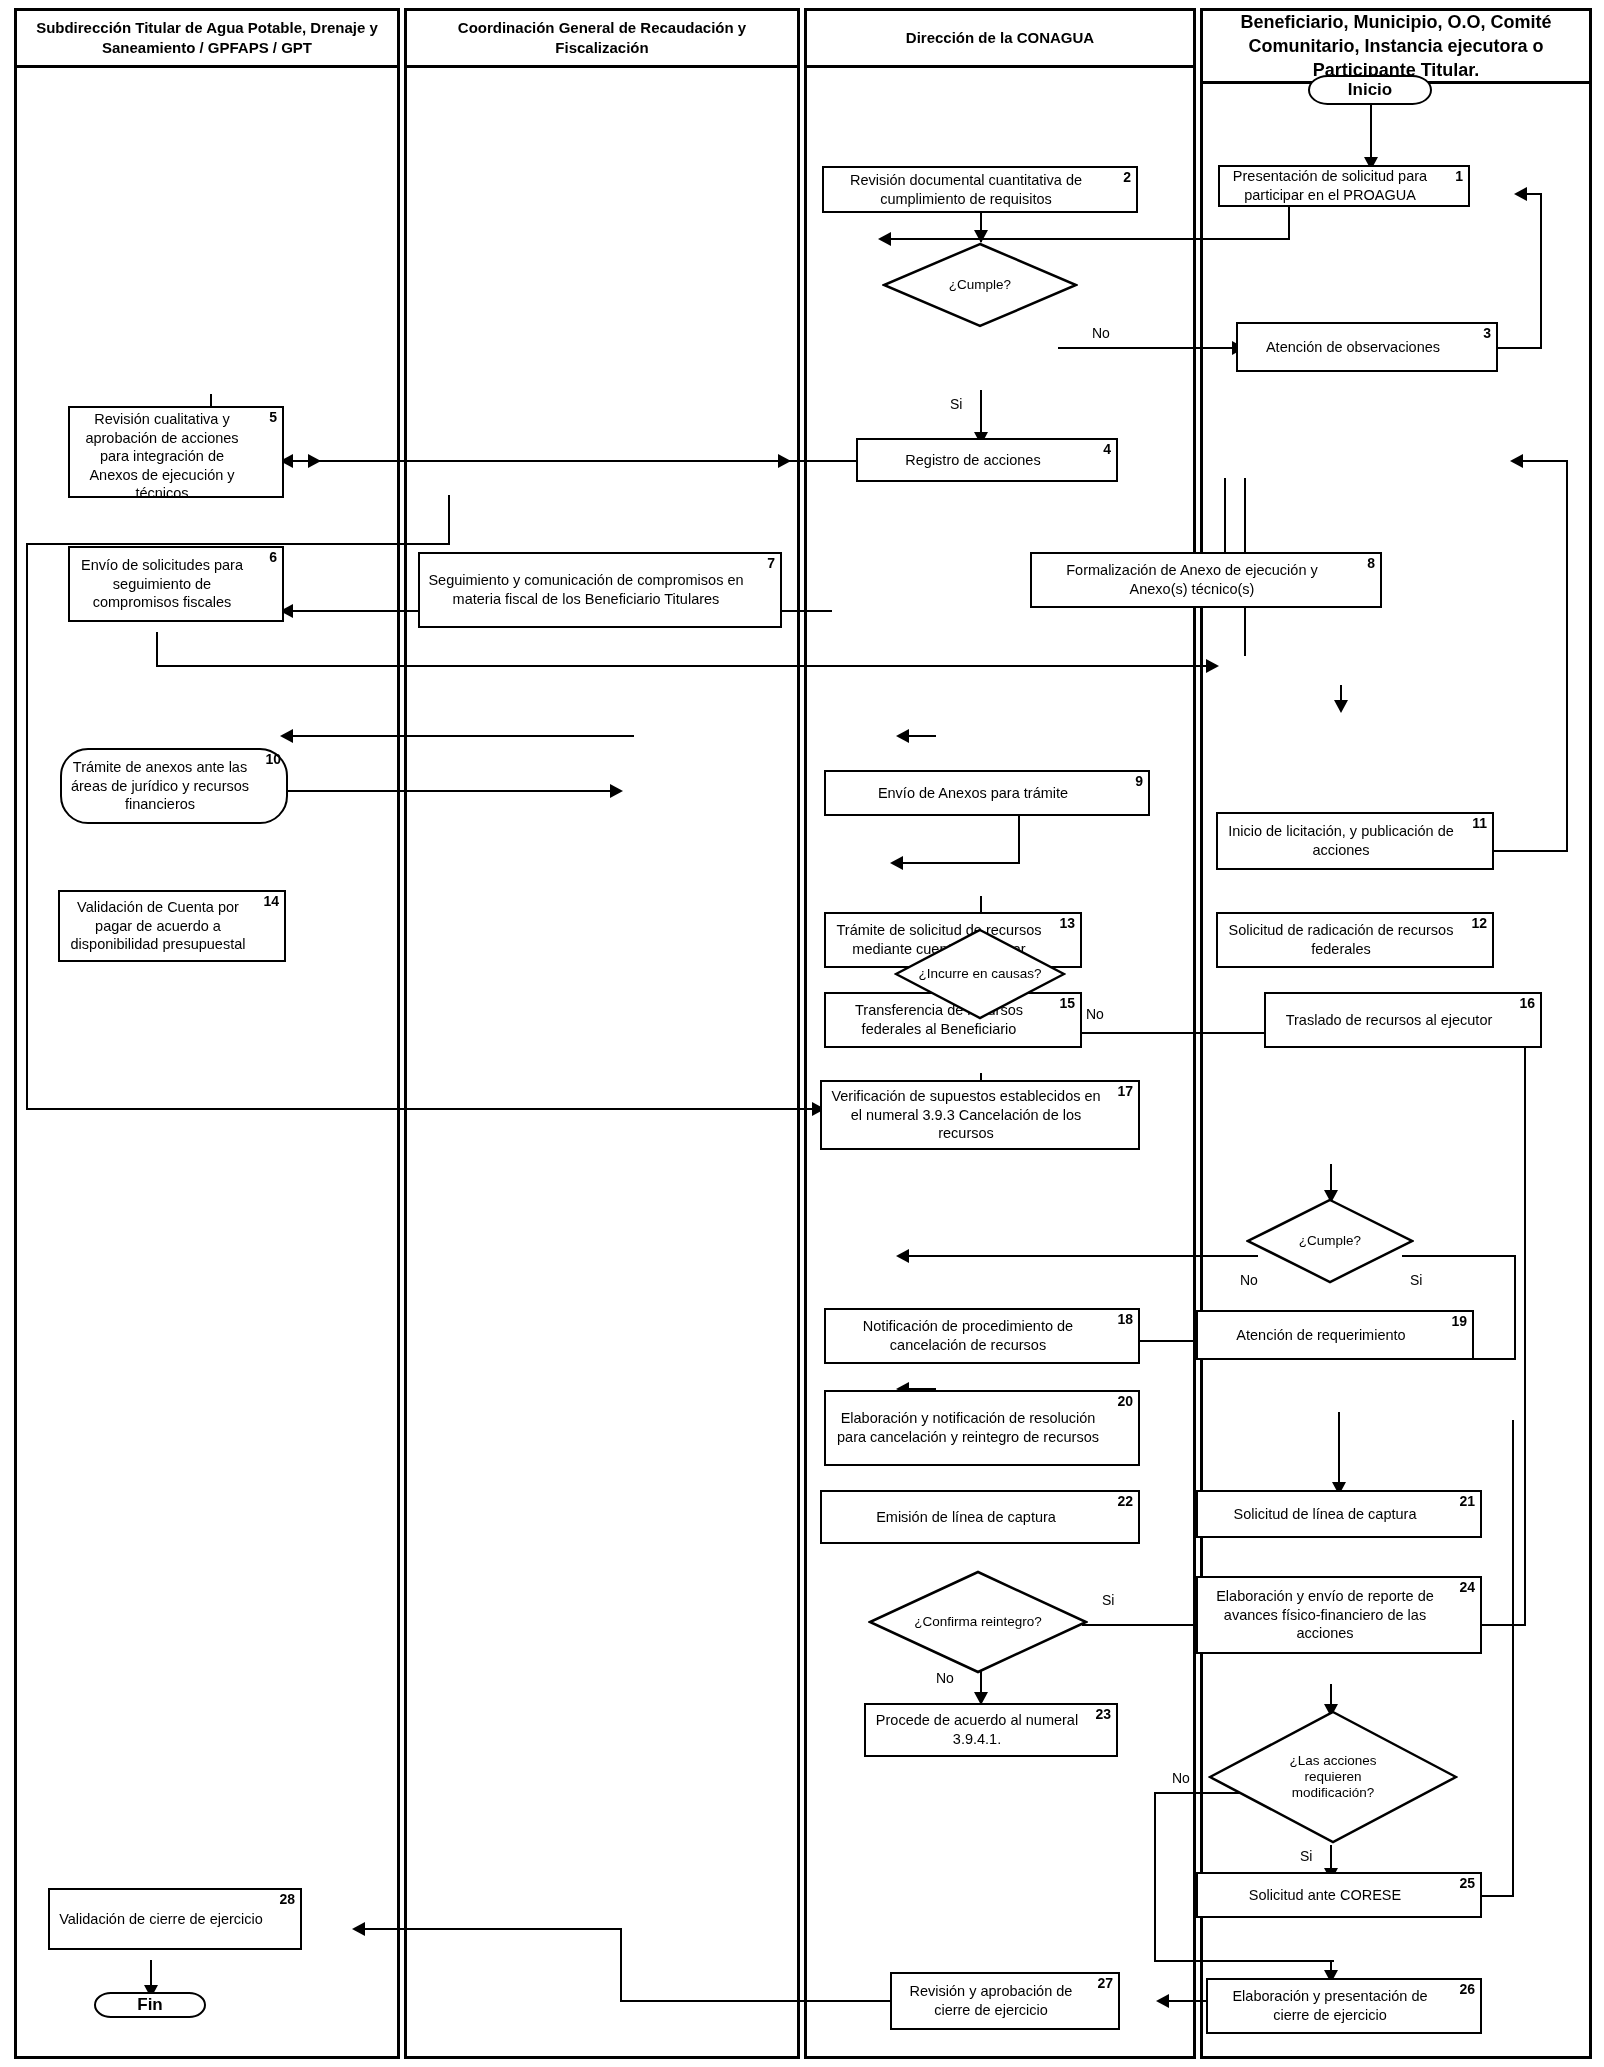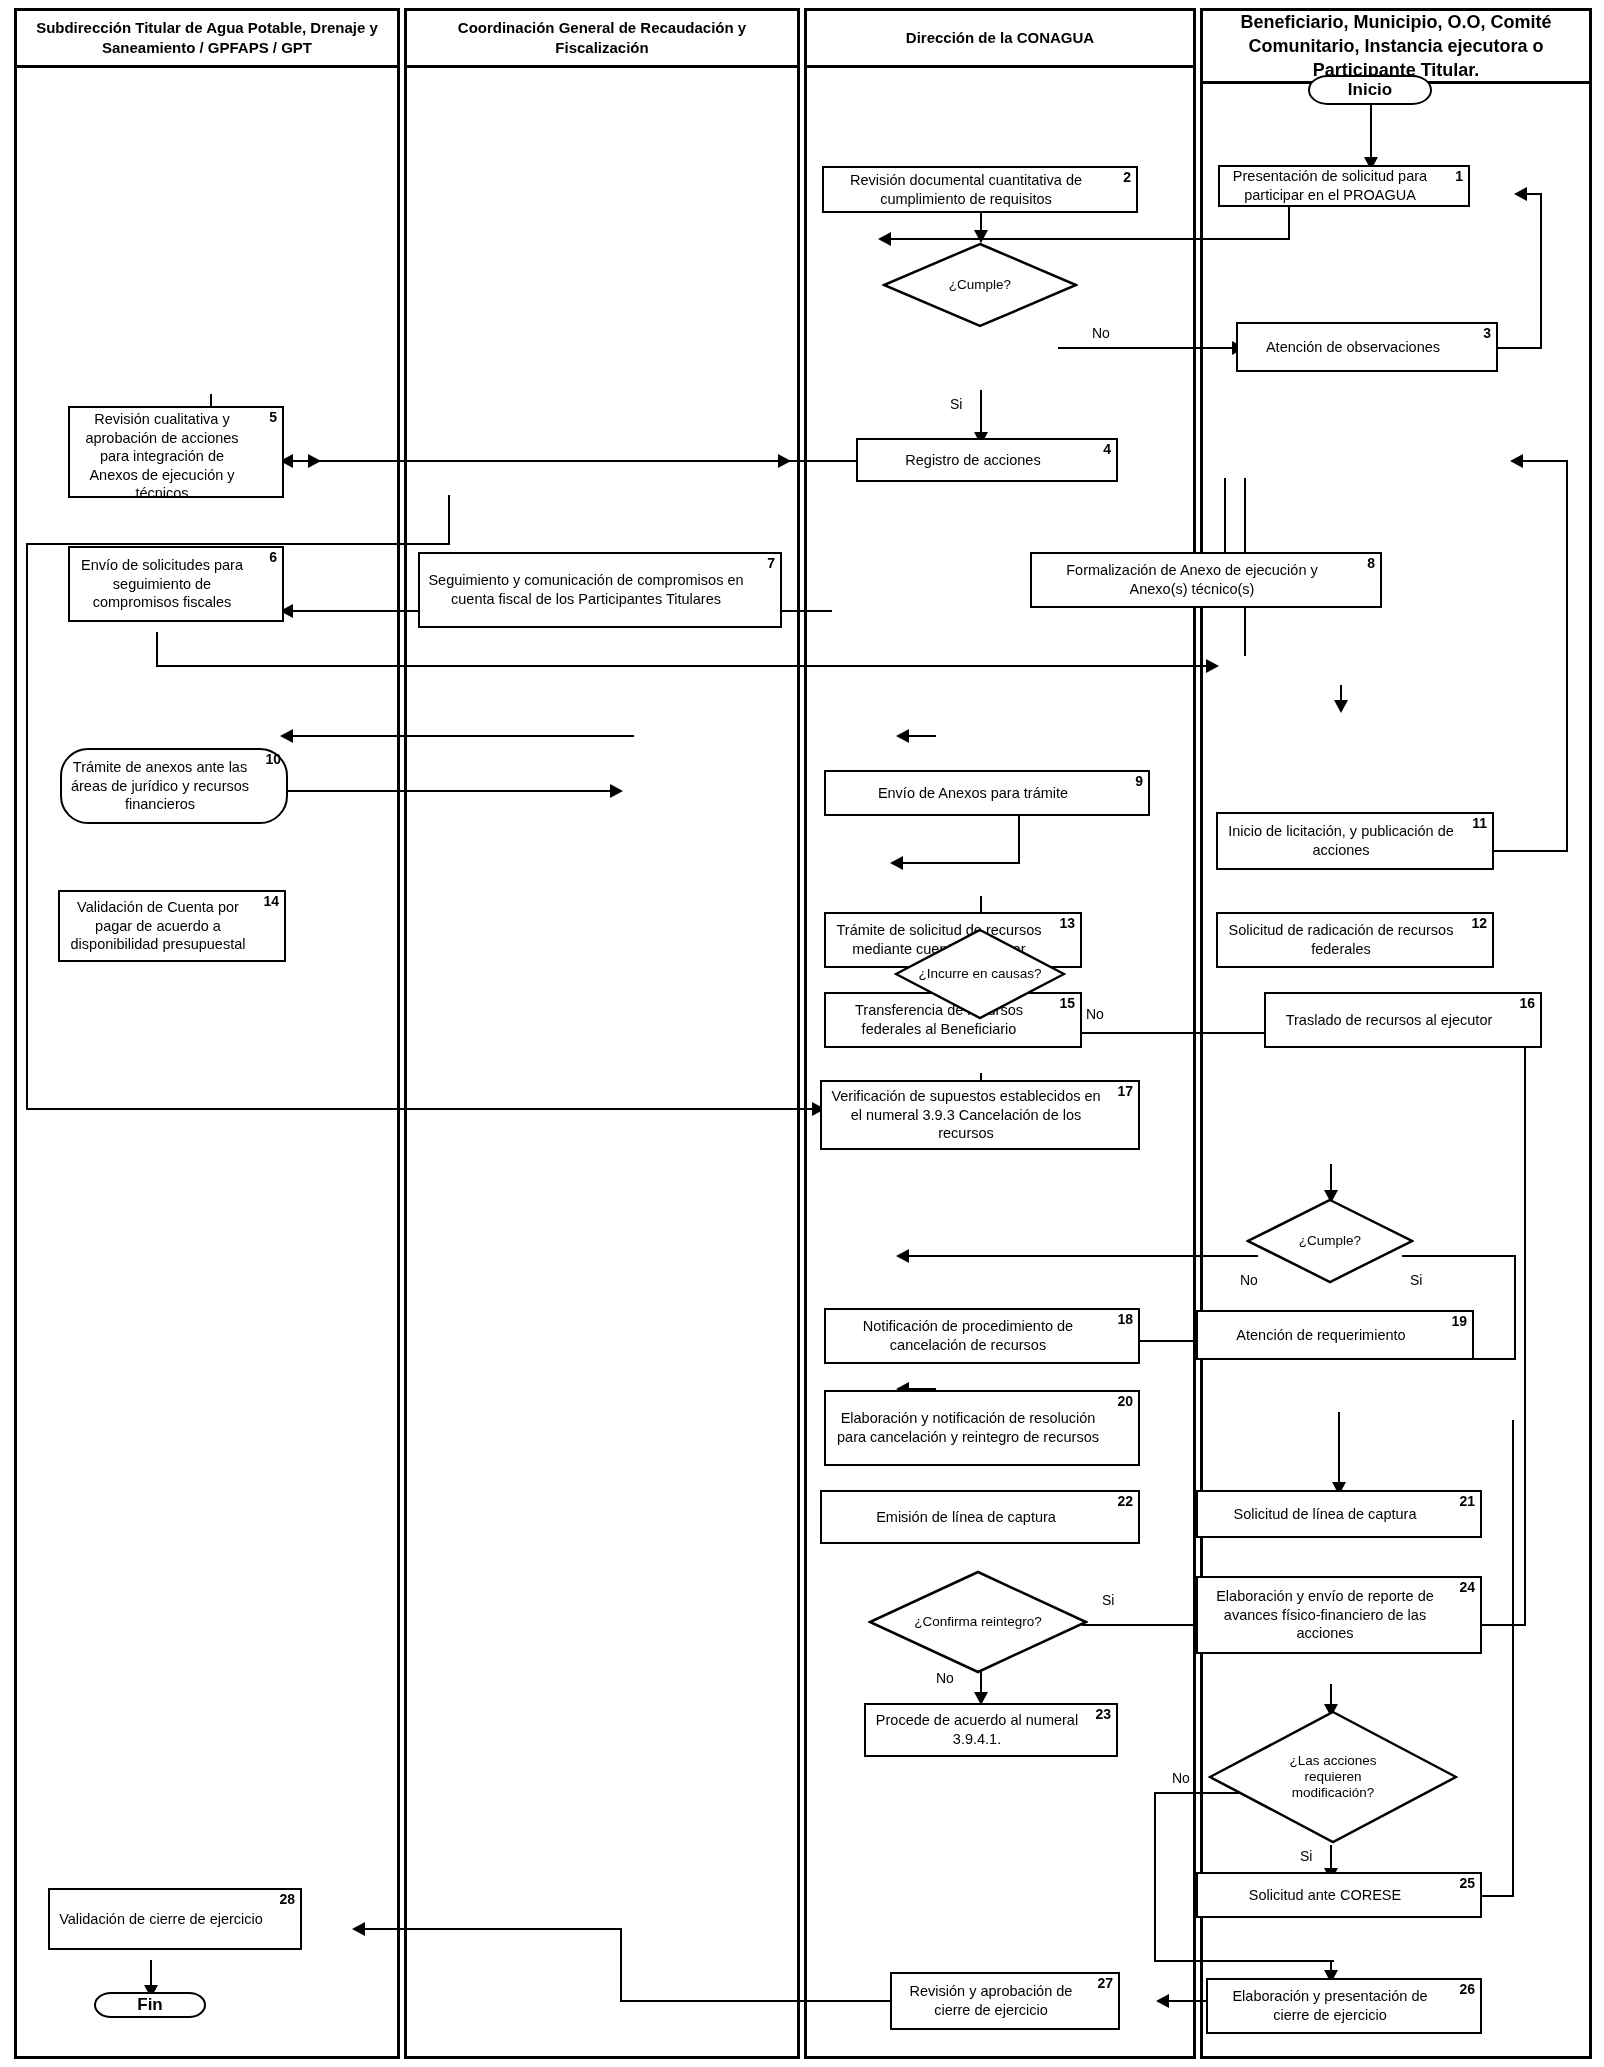--- a/index.html
+++ b/index.html
@@ -272,21 +272,21 @@
     <span>Revisión cualitativa y aprobación de acciones para integración de Anexos de ejecución y técnicos</span>
   </div>
 
   <div class="node wide-num" style="left:68px;top:546px;width:216px;height:76px;">
     <span class="num">6</span>
     <span>Envío de solicitudes para seguimiento de compromisos fiscales</span>
   </div>
 
   <div class="node wide-num" style="left:418px;top:552px;width:364px;height:76px;">
     <span class="num">7</span>
-    <span>Seguimiento y comunicación de compromisos en cuenta fiscal de los Participantes Titulares</span>
+    <span>Seguimiento y comunicación de compromisos en materia fiscal de los Beneficiario Titulares</span>
   </div>
 
   <div class="node wide-num" style="left:1030px;top:552px;width:352px;height:56px;">
     <span class="num">8</span>
     <span>Formalización de Anexo de ejecución y Anexo(s) técnico(s)</span>
   </div>
 
   <div class="node wide-num" style="left:824px;top:770px;width:326px;height:46px;">
     <span class="num">9</span>
     <span>Envío de Anexos para trámite</span>

